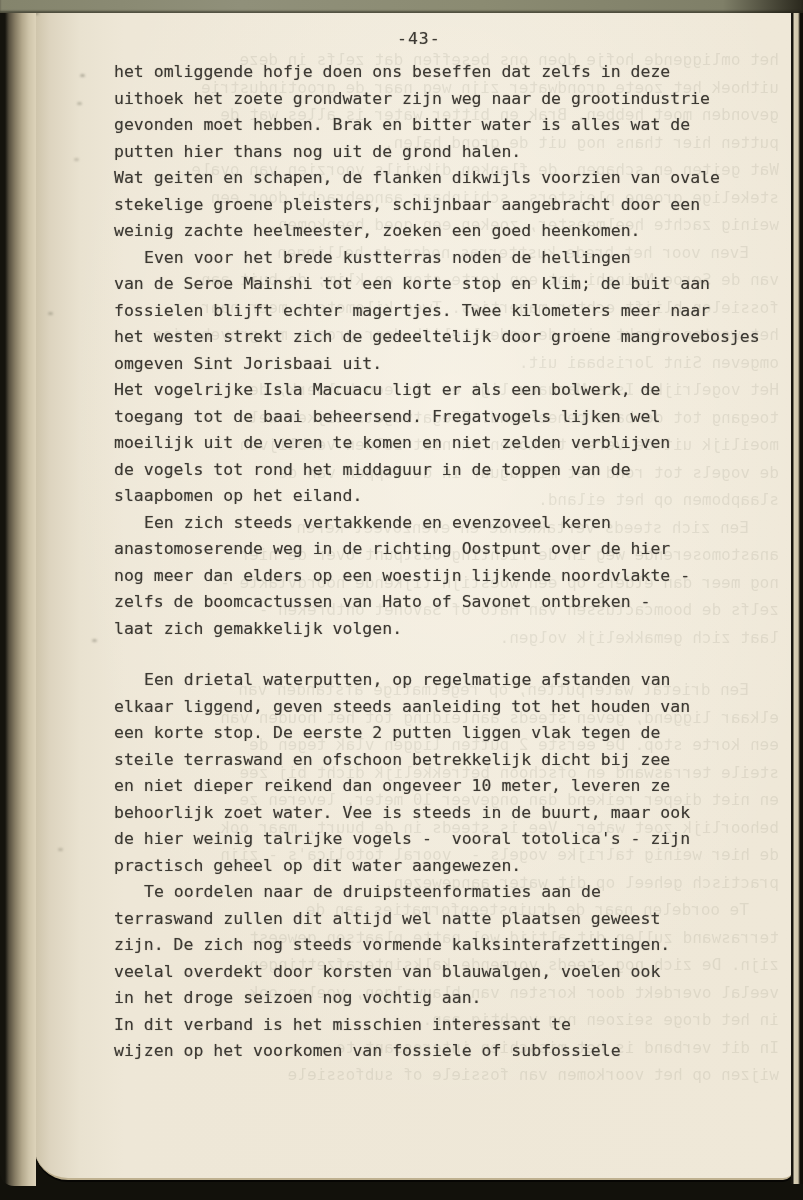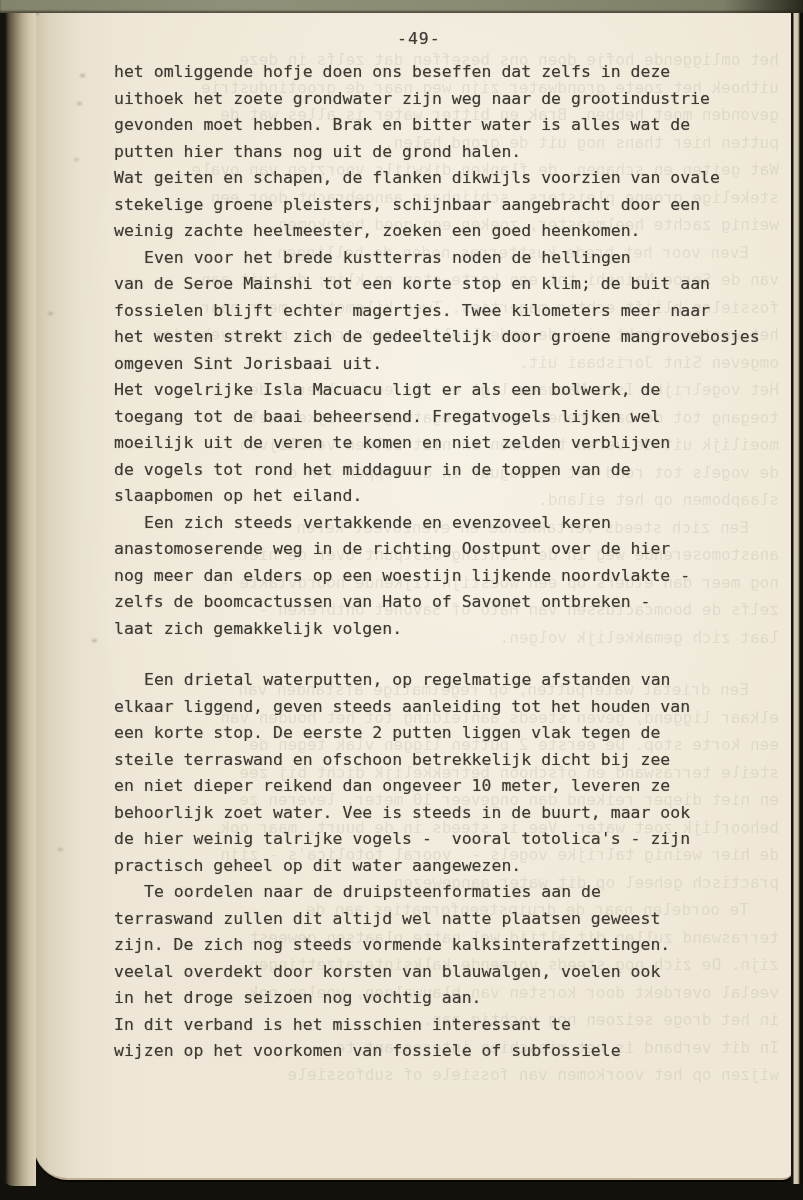--- a/index.html
+++ b/index.html
@@ -141,21 +141,21 @@
           <div class="line">veelal overdekt door korsten van blauwalgen, voelen ook</div>
           <div class="line">in het droge seizoen nog vochtig aan.</div>
           <div class="line">In dit verband is het misschien interessant te</div>
           <div class="line">wijzen op het voorkomen van fossiele of subfossiele</div>
         </div>
       </div>
   </div>
 
   <div class="specks"></div>
 
-  <div class="pagenum">-49-</div>
+  <div class="pagenum">-43-</div>
 
   <div class="text-column">
       <div class="para">
         <div class="line">het omliggende hofje doen ons beseffen dat zelfs in deze</div>
         <div class="line">uithoek het zoete grondwater zijn weg naar de grootindustrie</div>
         <div class="line">gevonden moet hebben. Brak en bitter water is alles wat de</div>
         <div class="line">putten hier thans nog uit de grond halen.</div>
       </div>
       <div class="para">
         <div class="line">Wat geiten en schapen, de flanken dikwijls voorzien van ovale</div>

